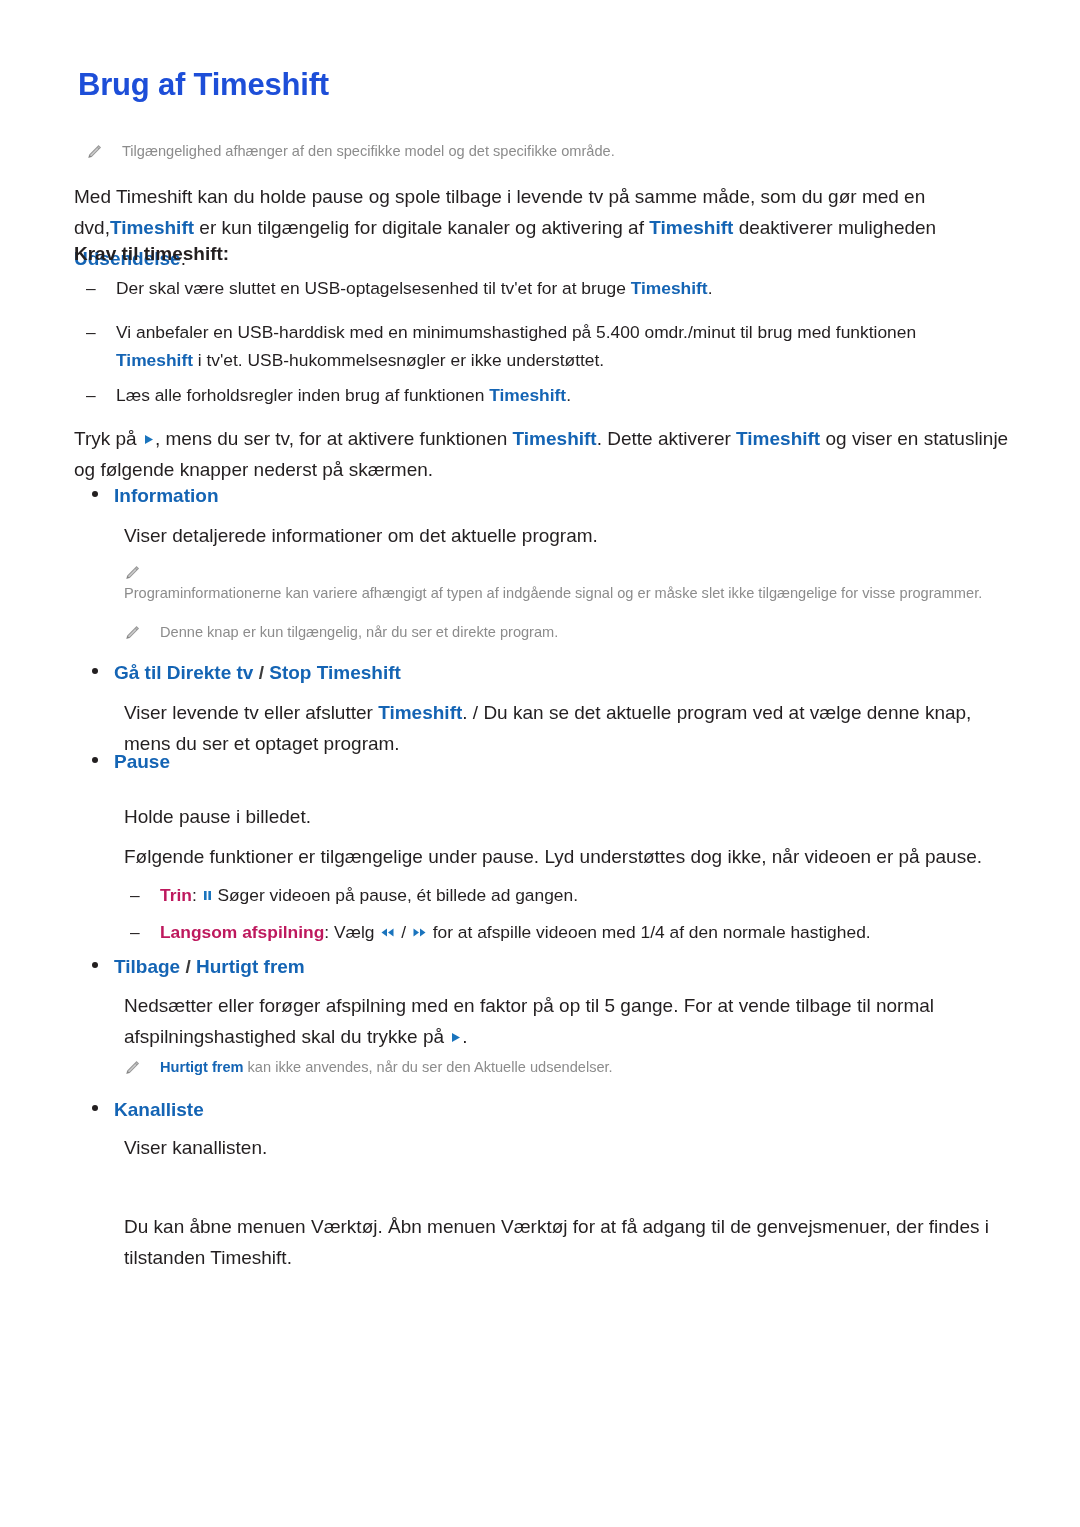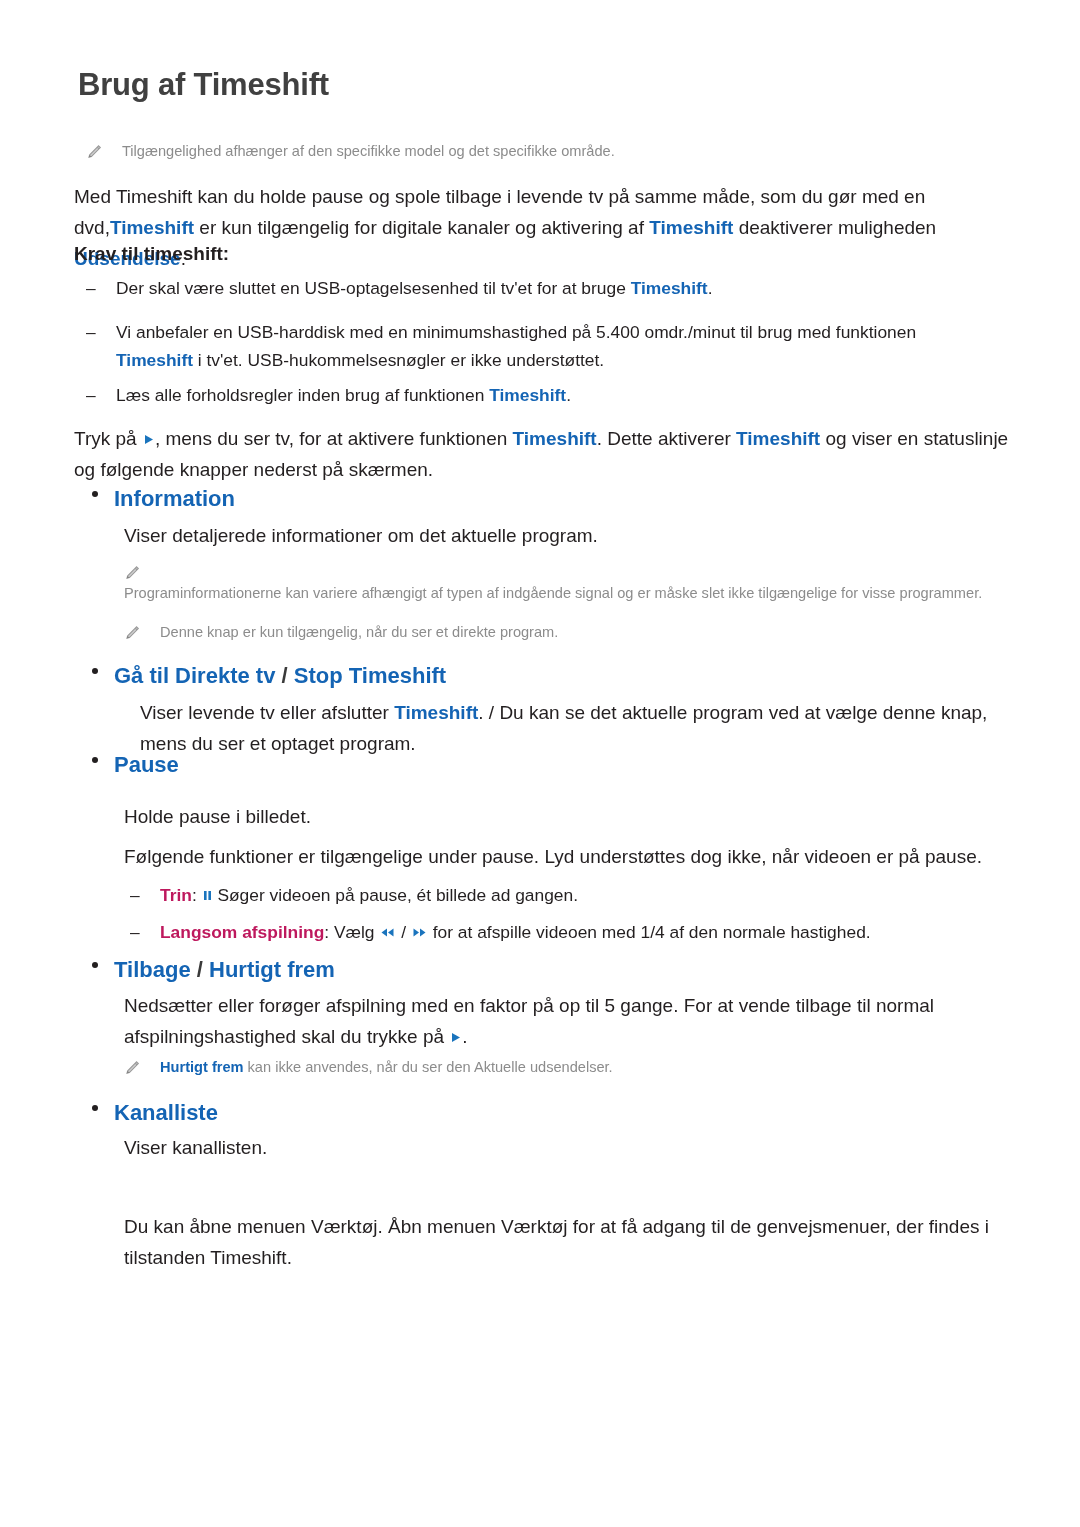--- a/index.html
+++ b/index.html
@@ -24,21 +24,21 @@
     box-sizing: border-box;
   }
 
   
   .doc-title {
     position: absolute;
     left: 78px;
     top: 68px;
     font-size: 31px;
     font-weight: bold;
-    color: #404040;
+    color: #1d4ed8;
     letter-spacing: -0.2px;
     line-height: 1.1;
     margin: 0;
   }
 
   
   .block { position: absolute; }
 
   
   .note {
@@ -84,21 +84,21 @@
     color: #231f20;
     font-size: 17.4px;
     line-height: 1.62;
   }
   .dash-body { flex: 1 1 auto; }
 
   
   .bullet-head {
     display: flex;
     align-items: flex-start;
-    font-size: 22px;
+    font-size: 19px;
     line-height: 1.5;
     font-weight: bold;
   }
   .bullet-mark {
     flex: 0 0 auto;
     width: 22px;
     color: #231f20;
     font-size: 17px;
     line-height: 1.5;
   }
@@ -200,21 +200,21 @@
         <path d="M3.0 13.3 L3.7 10.9 L5.4 12.6 Z" fill="#7d7d7d"></path>
       </svg>
     </span>
     <span class="note-text">Denne knap er kun tilgængelig, når du ser et direkte program.</span>
   </div>
 
   <div class="block bullet-head" style="left:92px; top:659px; width:700px;">
     <span class="bullet-mark"><span class="bullet-dot"></span></span>
     <span><span class="bullet-label">Gå til Direkte tv</span> <span class="sep">/</span> <span class="bullet-label">Stop Timeshift</span></span>
   </div>
-  <div class="block para" style="left:124px; top:698px; width:885px;margin-left:16px;">
+  <div class="block para" style="left:124px; top:698px; width:885px;">
     <span>Viser levende tv eller afslutter </span><span class="lnk">Timeshift</span><span>. / Du kan se det aktuelle program ved at vælge denne knap, mens du ser et optaget program.</span>
   </div>
 
   <div class="block bullet-head" style="left:92px; top:748px; width:400px;">
     <span class="bullet-mark"><span class="bullet-dot"></span></span>
     <span class="bullet-label">Pause</span>
   </div>
   <div class="block para" style="left:124px; top:802px; width:880px;">Holde pause i billedet.</div>
   <div class="block para" style="left:124px; top:842px; width:890px;">Følgende funktioner er tilgængelige under pause. Lyd understøttes dog ikke, når videoen er på pause.</div>
 

